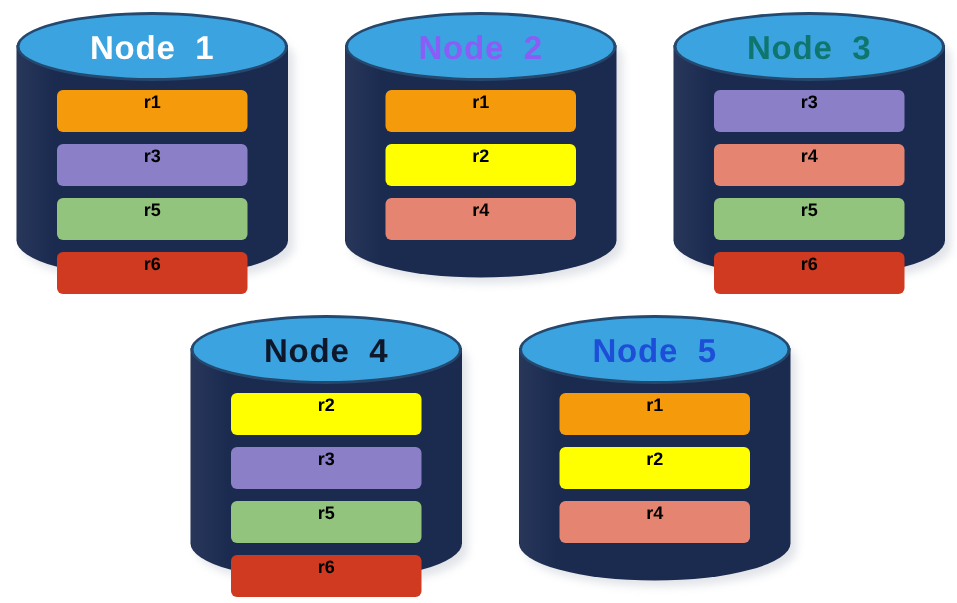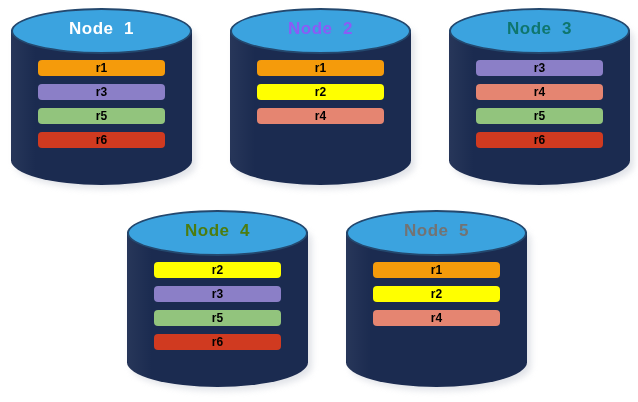--- a/index.html
+++ b/index.html
@@ -71,41 +71,41 @@
   }
 
   .node-title {
     position: absolute;
     left: 0;
     right: 0;
     top: 11px;
     text-align: center;
     color: #ffffff;
     font-weight: bold;
-    font-size: 17px;
+    font-size: 22px;
     letter-spacing: .5px;
     z-index: 4;
     white-space: pre;
   }
 
   
   .replicas {
     position: absolute;
     left: 0;
     right: 0;
     top: 52px;
     z-index: 3;
     display: flex;
     flex-direction: column;
     align-items: center;
     gap: 8px;
   }
   .replica {
     width: 70%;
-    height: 16px;
+    height: 28px;
     border-radius: 4px;
     color: #000000;
     font-weight: bold;
     font-size: 12px;
     line-height: 16px;
     text-align: center;
     box-sizing: border-box;
   }
 </style>
 </head>
@@ -152,34 +152,34 @@
         <div class="replica" style="background: rgb(146, 196, 125); color: rgb(0, 0, 0);">r5</div>
         <div class="replica" style="background: rgb(208, 58, 32); color: rgb(0, 0, 0);">r6</div>
       </div>
     </div>
     <div class="node" style="left: 127px; top: 210px; width: 181px; height: 177px;">
       <div class="cyl">
         <div class="cyl-shadow"></div>
         <div class="cyl-body" style="background: rgb(27, 43, 80);"></div>
         <div class="cyl-top" style="background: rgb(59, 163, 223); border-color: rgb(36, 72, 110);"></div>
       </div>
-      <div class="node-title" style="color: #4d7c0f;">Node  4</div>
+      <div class="node-title" style="color: #0f172a;">Node  4</div>
       <div class="replicas">
         <div class="replica" style="background: rgb(255, 255, 0); color: rgb(0, 0, 0);">r2</div>
         <div class="replica" style="background: rgb(139, 127, 199); color: rgb(0, 0, 0);">r3</div>
         <div class="replica" style="background: rgb(146, 196, 125); color: rgb(0, 0, 0);">r5</div>
         <div class="replica" style="background: rgb(208, 58, 32); color: rgb(0, 0, 0);">r6</div>
       </div>
     </div>
     <div class="node" style="left: 346px; top: 210px; width: 181px; height: 177px;">
       <div class="cyl">
         <div class="cyl-shadow"></div>
         <div class="cyl-body" style="background: rgb(27, 43, 80);"></div>
         <div class="cyl-top" style="background: rgb(59, 163, 223); border-color: rgb(36, 72, 110);"></div>
       </div>
-      <div class="node-title" style="color: #737373;">Node  5</div>
+      <div class="node-title" style="color: #1d4ed8;">Node  5</div>
       <div class="replicas">
         <div class="replica" style="background: rgb(245, 155, 11); color: rgb(0, 0, 0);">r1</div>
         <div class="replica" style="background: rgb(255, 255, 0); color: rgb(0, 0, 0);">r2</div>
         <div class="replica" style="background: rgb(229, 133, 113); color: rgb(0, 0, 0);">r4</div>
       </div>
     </div>
   </div>
 
 </body></html>

